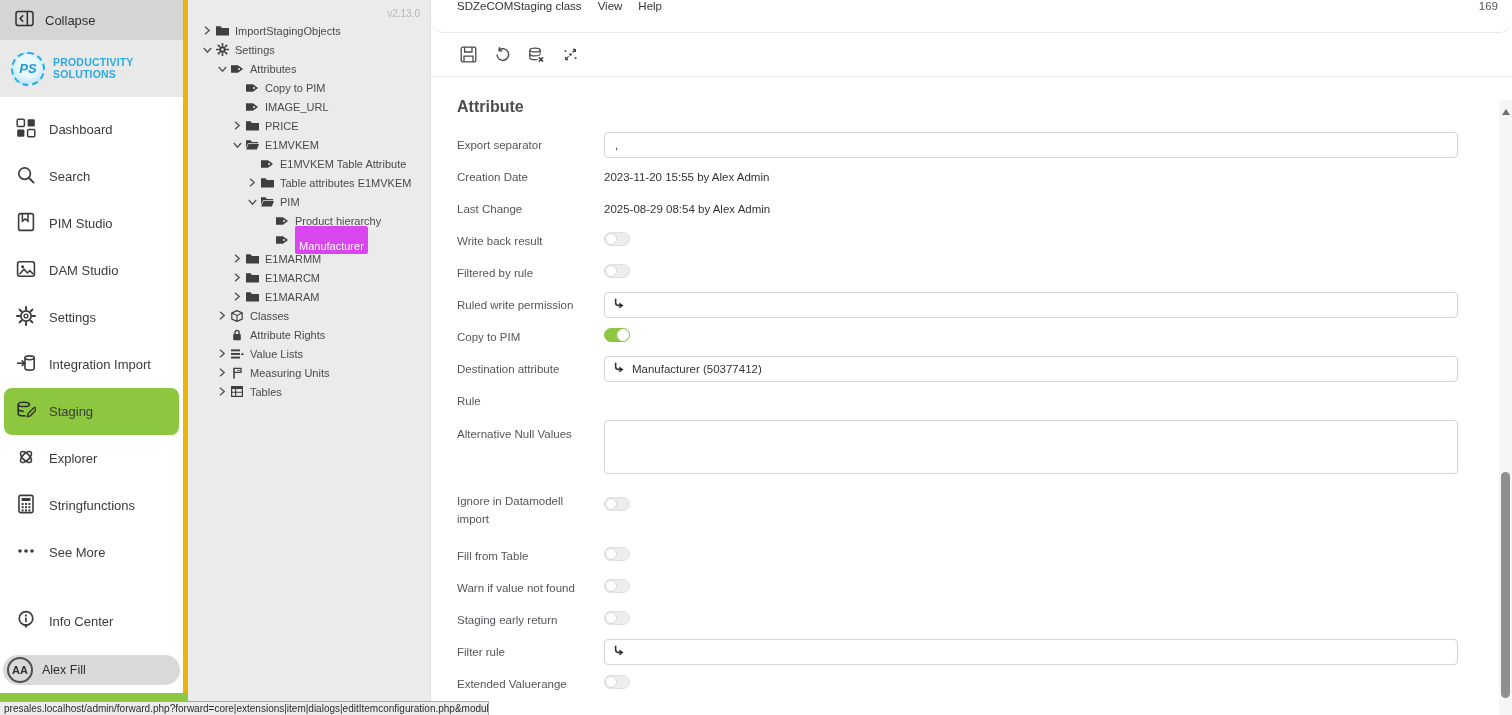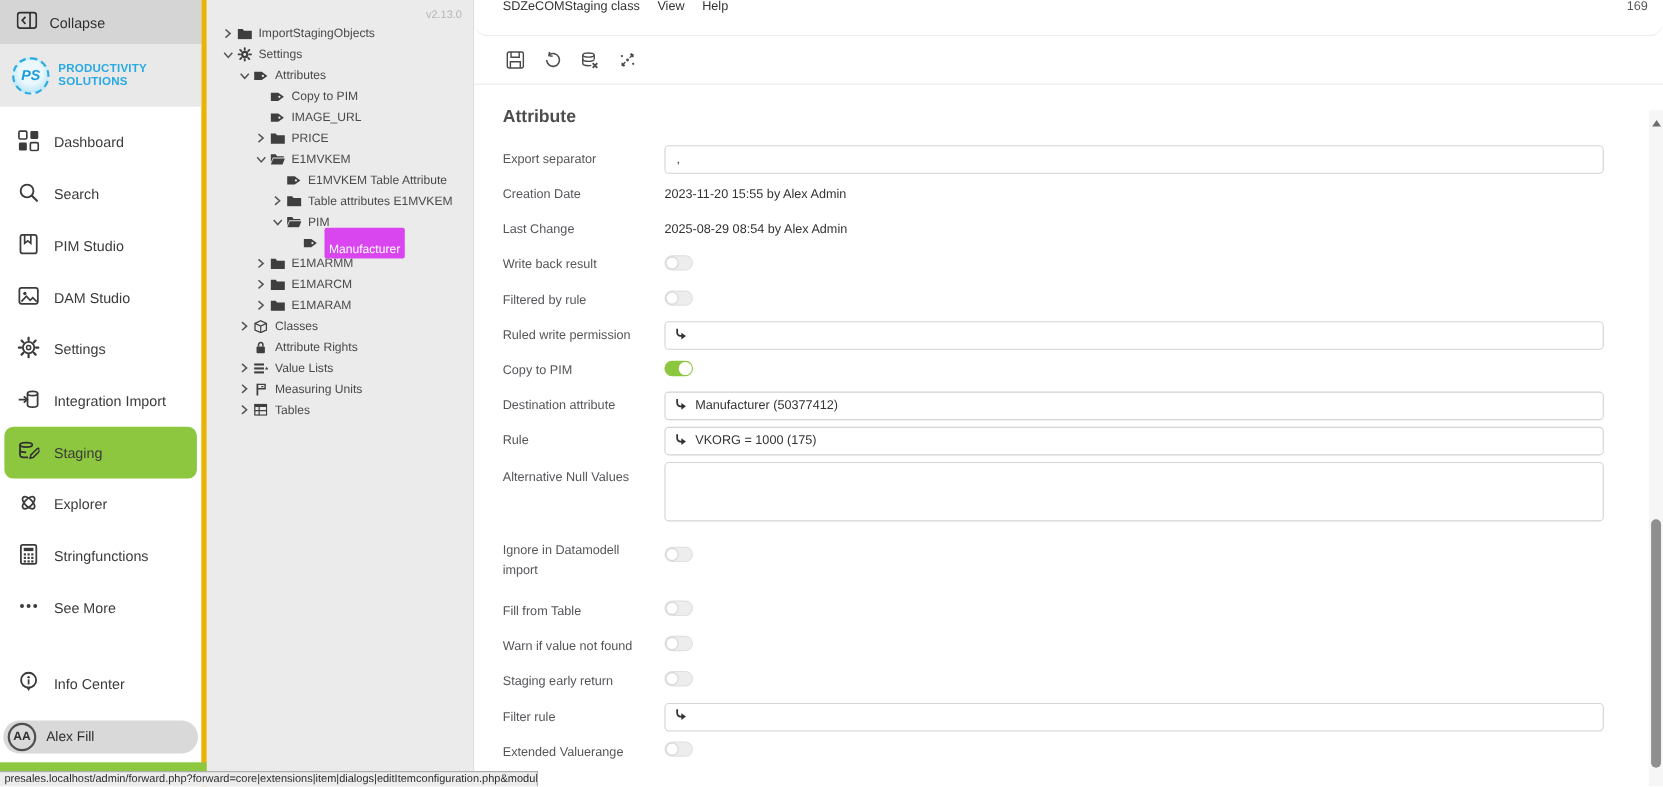--- a/index.html
+++ b/index.html
@@ -384,20 +384,30 @@
               <path d="M.8 2 4.5 6.2 8.2 2" fill="none" stroke="#555" stroke-width="1.4"></path>
             </svg>
           </span>
         <span class="ticon">
             <svg width="13" height="11" viewBox="0 0 14 11">
               <path d="M0 9.4V1h5l1.3 1.8H13v1.4H2.2L0 9.4z" fill="#3f3f3f"></path>
               <path d="M2.6 5H14l-2.3 6H.2z" fill="#3f3f3f"></path>
             </svg>
           </span>
         <span class="tlabel">PIM</span>
+      </div>
+      <div class="trow ind4">
+        <span class="chev"></span>
+        <span class="ticon">
+            <svg width="13" height="10" viewBox="0 0 14 10">
+              <path d="M0 1h7.5L13 5 7.5 9H0z" fill="#3f3f3f"></path>
+              <circle cx="8.6" cy="5" r="1.1" fill="#ebebeb"></circle>
+            </svg>
+          </span>
+        <span class="tlabel">Product hierarchy</span>
       </div>
       <div class="trow ind4">
         <span class="chev"></span>
         <span class="ticon">
             <svg width="13" height="10" viewBox="0 0 14 10">
               <path d="M0 1h7.5L13 5 7.5 9H0z" fill="#3f3f3f"></path>
               <circle cx="8.6" cy="5" r="1.1" fill="#ebebeb"></circle>
             </svg>
           </span>
         <span class="tlabel sel">Manufacturer</span>
@@ -624,27 +634,20 @@
           <span><svg width="12" height="12" viewBox="0 0 12 12">
                 <path d="M2.6 0.8v3.6a3 3 0 003 3h1.6" fill="none" stroke="#333" stroke-width="1.6"></path>
                 <path d="M6.4 4.4 10.6 7.4 6.4 10.6z" fill="#333"></path>
               </svg></span>
           <span>Manufacturer (50377412)</span>
         </div>
       </div>
 
       <div class="frow">
         <div class="flabel">Rule</div>
-        <div class="rule-input">
-          <span><svg width="12" height="12" viewBox="0 0 12 12">
-                <path d="M2.6 0.8v3.6a3 3 0 003 3h1.6" fill="none" stroke="#333" stroke-width="1.6"></path>
-                <path d="M6.4 4.4 10.6 7.4 6.4 10.6z" fill="#333"></path>
-              </svg></span>
-          <span>VKORG = 1000 (175)</span>
-        </div>
       </div>
 
       <div class="frow ta" style="align-items:start">
         <div class="flabel" style="margin-top:5px">Alternative Null Values</div>
         <textarea class="tarea" style=""></textarea>
       </div>
 
       <div class="frow top">
         <div class="flabel">Ignore in Datamodell import</div>
         <div><span class="toggle" style="display:inline-block"><span class="knob"></span></span></div>

